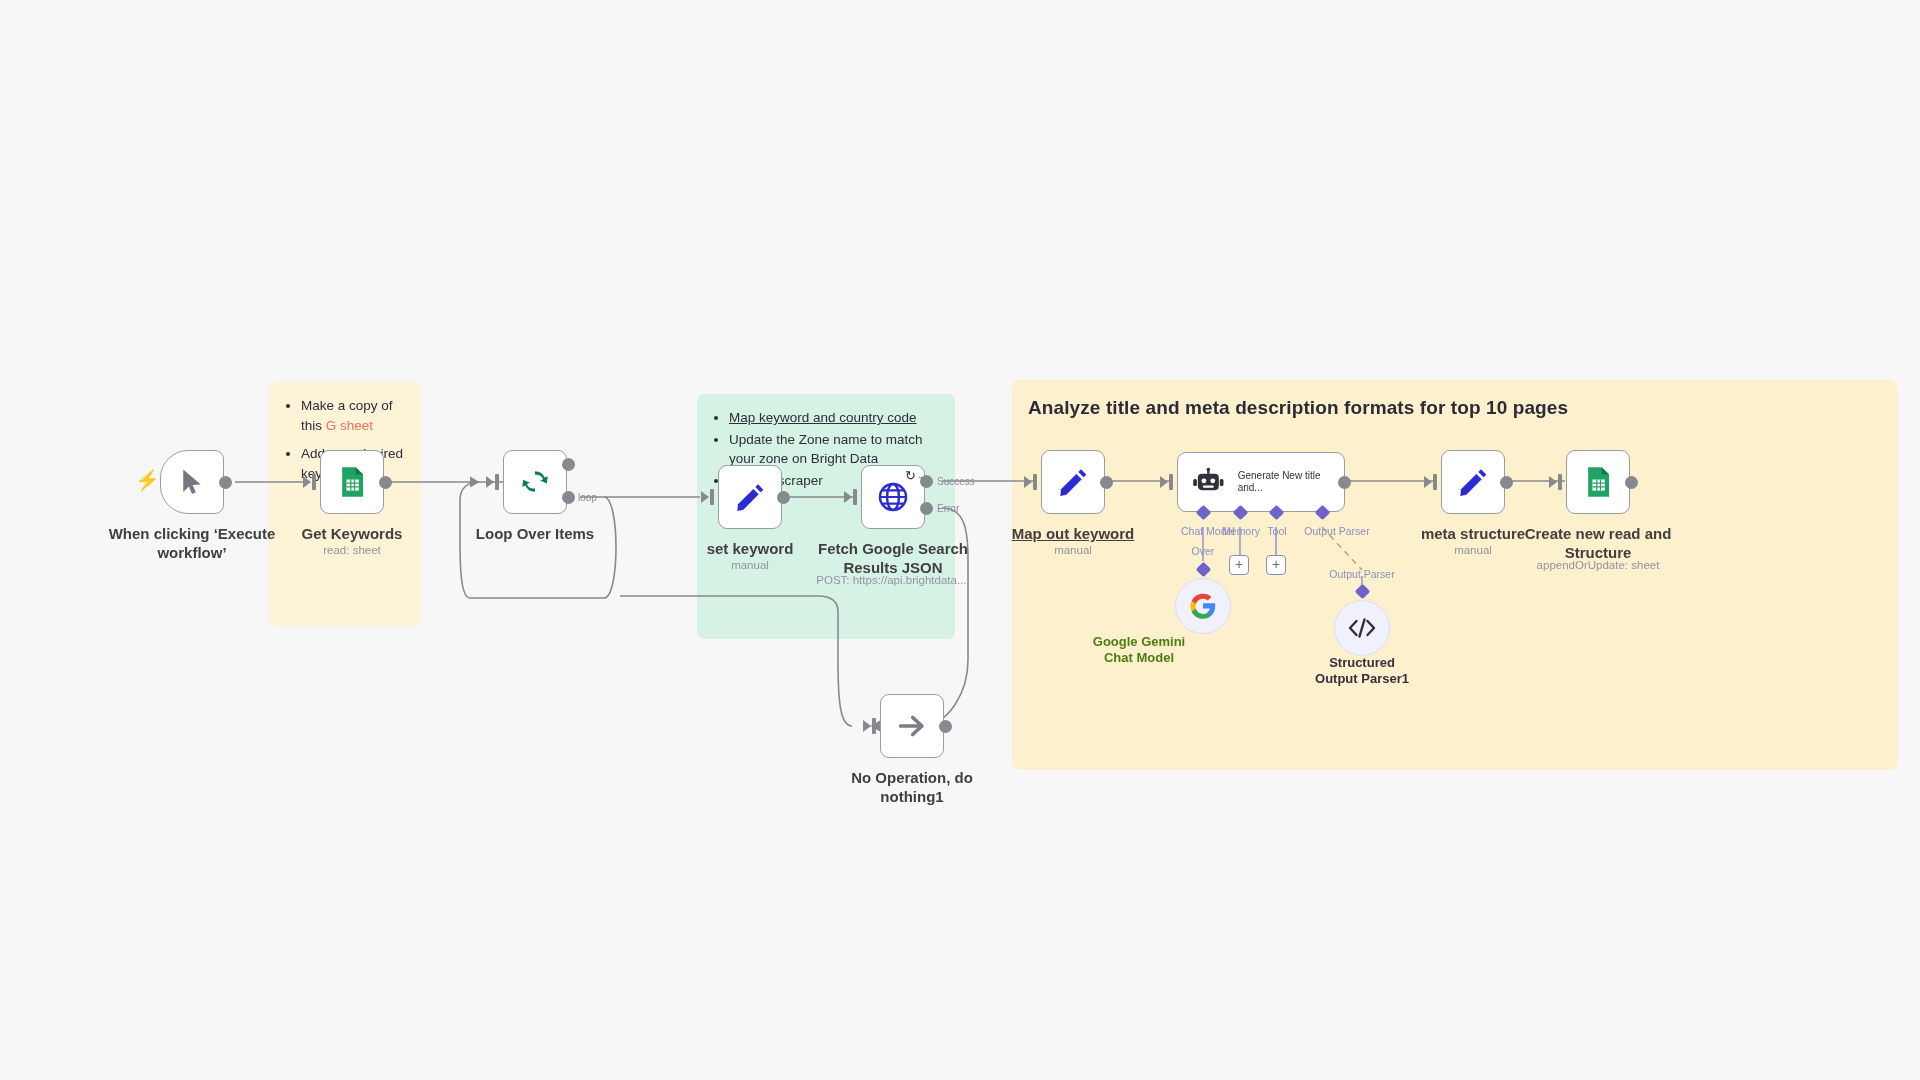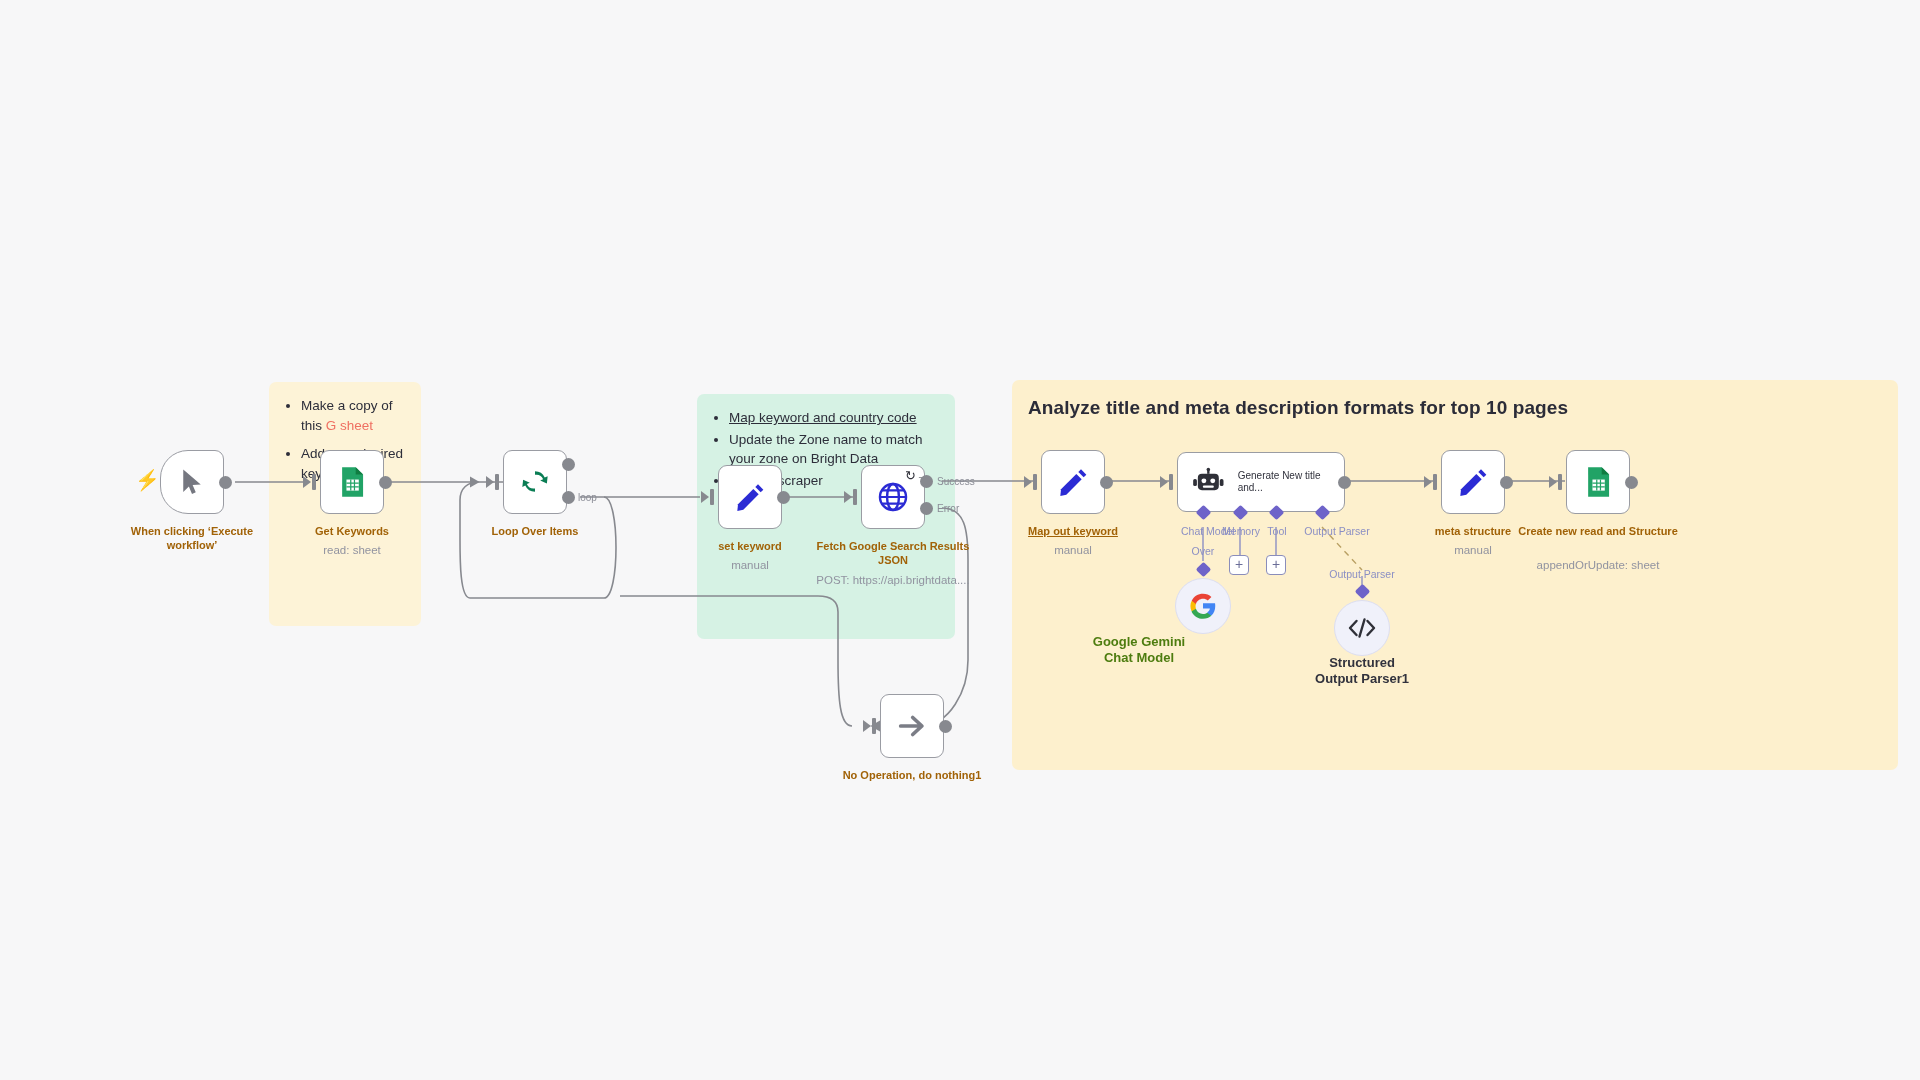--- a/index.html
+++ b/index.html
@@ -48,23 +48,23 @@
     border-radius: 28px 9px 9px 28px;
   }
   .node.wide {
     width: 168px; height: 60px;
     justify-content: flex-start;
     padding-left: 14px; gap: 13px;
   }
   .node-label {
     position: absolute;
     text-align: center;
-    font-size: 11px;
+    font-size: 15px;
     font-weight: bold;
-    color: #a16207;
+    color: #404040;
     line-height: 1.25;
     width: 175px;
     left: 50%;
     transform: translateX(-50%);
   }
   .node-sub {
     position: absolute;
     text-align: center;
     font-size: 11.5px;
     color: #9193a0;

